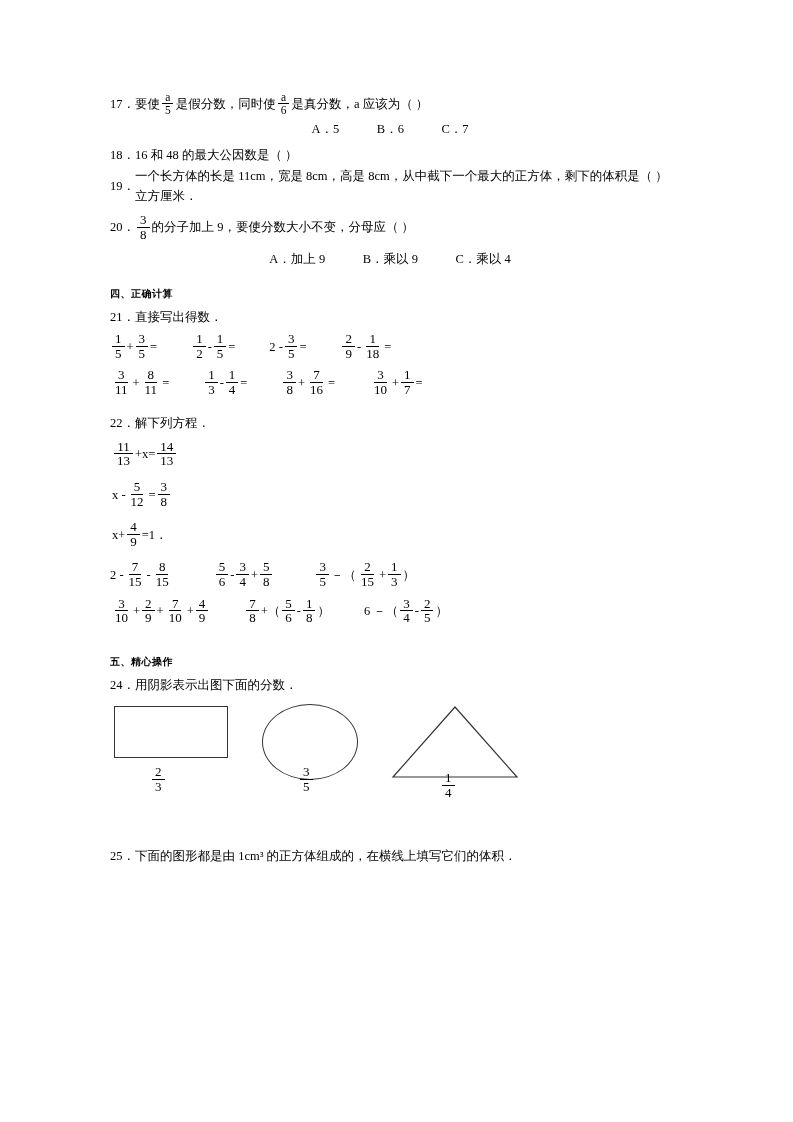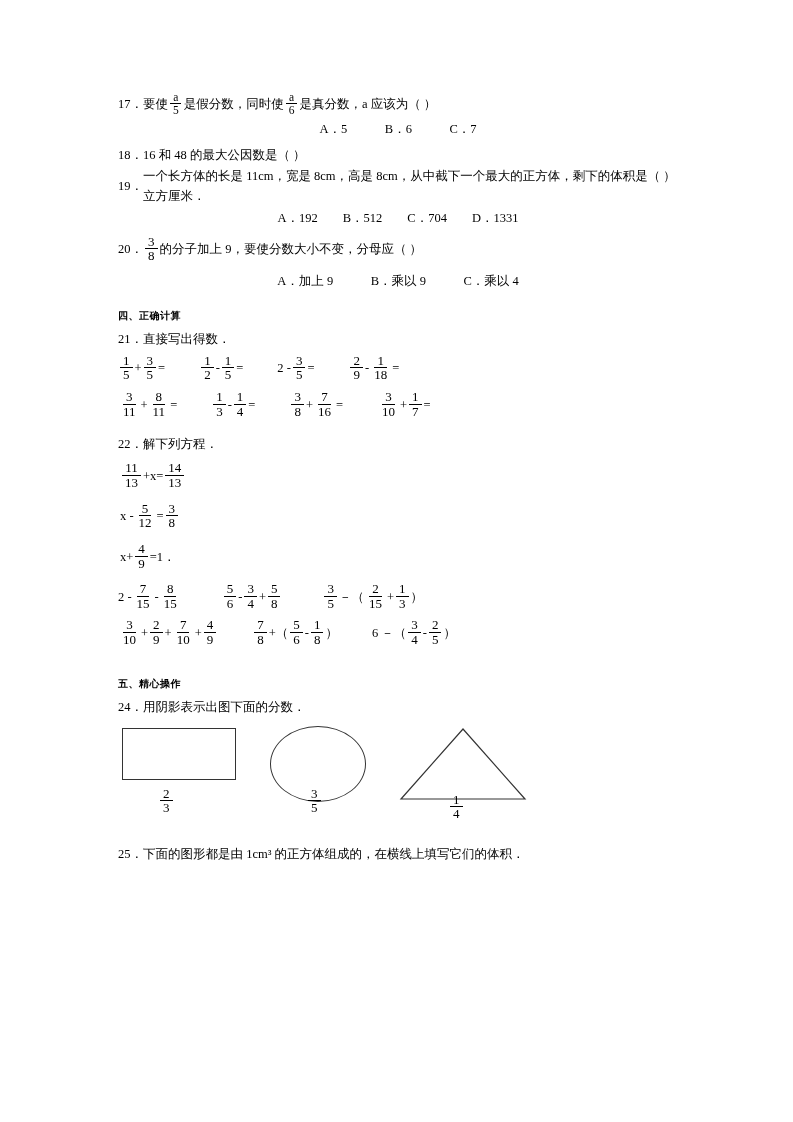--- a/index.html
+++ b/index.html
@@ -16,21 +16,21 @@
   }
   .page {
     position: absolute;
     left: 0; top: 0;
     width: 793px;
     height: 1122px;
     overflow: hidden;
   }
   .content {
     position: absolute;
-    left: 118px;
+    left: 110px;
     top: 92px;
     width: 560px;
   }
   .q-line {
     font-size: 12.5px;
     line-height: 1.55;
     margin: 0 0 2px 0;
     display: flex;
     flex-wrap: wrap;
     align-items: center;
@@ -130,20 +130,21 @@
   .lbl-frac {
     position: absolute;
     font-size: 13px;
     text-align: center;
   }
   .lbl1 { left: 40px; top: 62px; }
   .lbl2 { left: 188px; top: 62px; }
   .lbl3 { left: 330px; top: 68px; }
   .tail {
     font-size: 12.5px;
+    margin-top: 24px;
     white-space: pre;
   }
 </style>
 </head>
 <body>
 
 <div class="page">
   <div class="content">
 
     <div class="q-line">
@@ -164,21 +165,20 @@
 
     <div class="q-line">
       <span class="q-num">18．</span>
       <span>16 和 48 的最大公因数是（        ）</span>
     </div>
 
     <div class="q-line">
       <span class="q-num">19．</span>
       <span style="flex:1 1 480px">一个长方体的长是 11cm，宽是 8cm，高是 8cm，从中截下一个最大的正方体，剩下的体积是（      ）立方厘米．</span>
     </div>
-    <div class="opts">A．192　　B．512　　C．704　　D．1331</div>
 
     <div class="q-line" style="margin-top:8px">
       <span class="q-num">20．</span>
       <span class="frac frac-lg">
         <span class="num">3</span>
         <span class="den">8</span>
       </span>
       <span>的分子加上 9，要使分数大小不变，分母应（        ）</span>
     </div>
     <div class="opts" style="margin-top:8px">A．加上 9　　　B．乘以 9　　　C．乘以 4</div>

